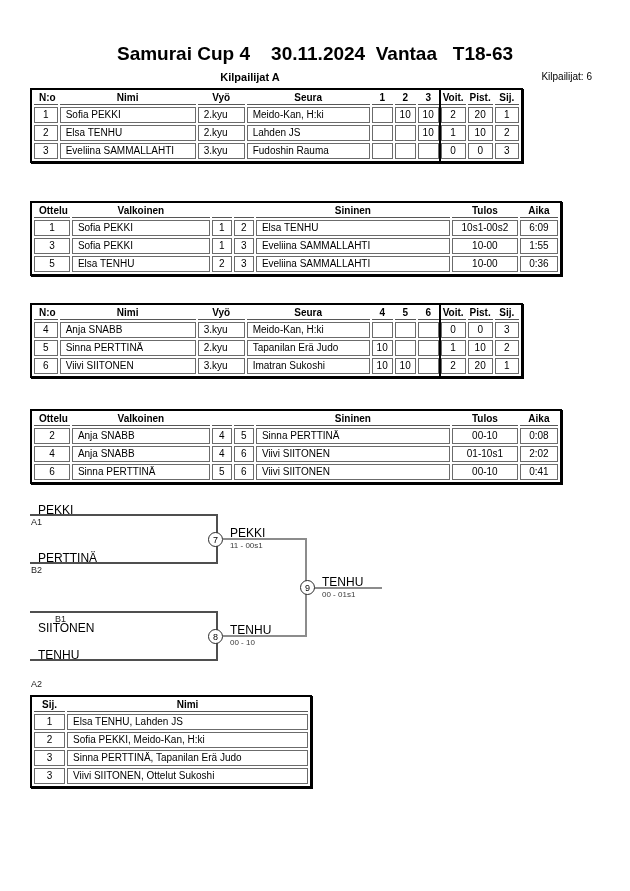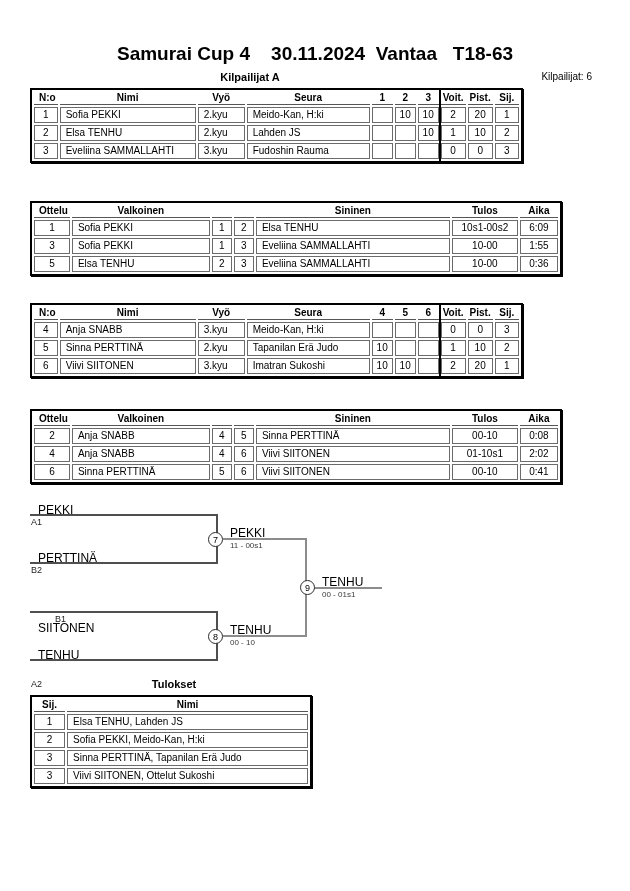--- a/index.html
+++ b/index.html
@@ -313,21 +313,20 @@
     <div class="bname" style="left:230px;top:526px;">PEKKI</div>
     <div class="bscore" style="left:230px;top:541px;">11 - 00s1</div>
 
     <div class="bname" style="left:230px;top:623px;">TENHU</div>
     <div class="bscore" style="left:230px;top:638px;">00 - 10</div>
 
     <div class="bname" style="left:322px;top:575px;">TENHU</div>
     <div class="bscore" style="left:322px;top:590px;">00 - 01s1</div>
   </div>
 
-  <div class="lbl" style="left:0;top:678px;width:348px;">Tulokset</div>
 
   <table class="tbl" style="left:30px;top:695px;">
     <colgroup>
         <col style="width:31px">
         <col style="width:241px">
       </colgroup>
     <thead>
         <tr>
       <th class="c">Sij.</th>
       <th class="c">Nimi</th>

